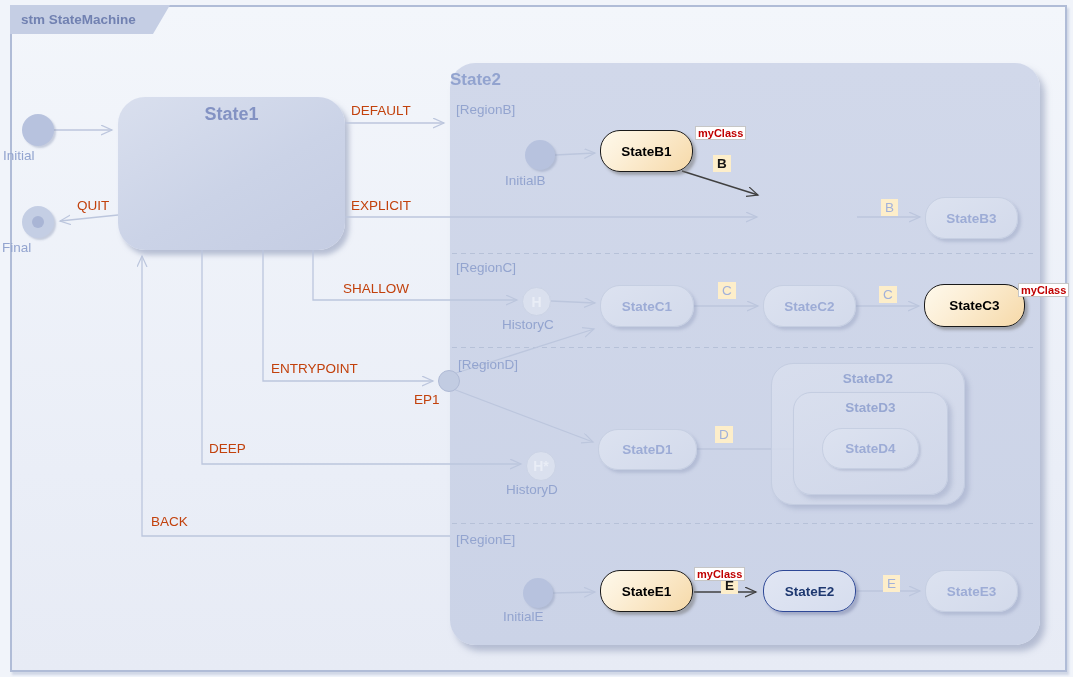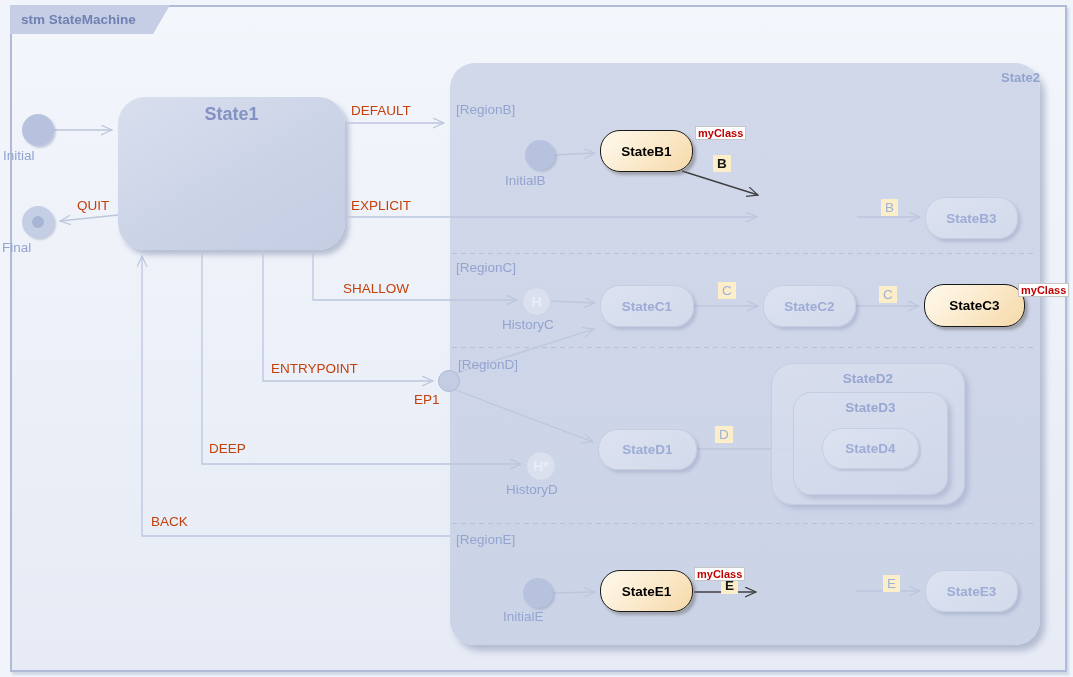--- a/index.html
+++ b/index.html
@@ -16,21 +16,21 @@
     font-size:13.5px;font-weight:bold;color:#7181b1;}
 
   
   .state1{position:absolute;left:118px;top:97px;width:227px;height:153px;border-radius:27px;
     background:linear-gradient(150deg,#d9dfee 0%,#cbd3e7 55%,#c5cde3 100%);
     box-shadow:4px 5px 5px rgba(130,142,175,.5);z-index:2;}
   .state1 .title{margin-top:7px;text-align:center;font-size:18px;font-weight:bold;color:#8392c3;}
   .state2{position:absolute;left:450px;top:63px;width:590px;height:582px;border-radius:25px;
     background:linear-gradient(180deg,#d1d8ea 0%,#cbd3e7 100%);
     box-shadow:5px 6px 6px rgba(130,142,175,.5);z-index:1;}
-  .state2 .title{margin-top:7px;text-align:right;font-size:13px;font-weight:bold;color:#92a3cf;}
+  .state2 .title{margin-top:7px;text-align:left;font-size:17px;font-weight:bold;color:#92a3cf;}
 
   .rlabel{position:absolute;font-size:13.5px;color:#93a4cf;z-index:4;}
 
   
   .st{position:absolute;border-radius:20px;display:flex;align-items:center;justify-content:center;
     font-size:13.5px;font-weight:bold;z-index:4;box-sizing:border-box;}
   .st-faded{background:linear-gradient(150deg,#dce2f0 0%,#d3daeb 100%);border:1px solid #c6cfe2;
     color:#9dacd6;box-shadow:3px 3px 3px rgba(135,147,180,.35);}
   .st-orange{background:linear-gradient(135deg,#fef9ec 0%,#fcefd7 35%,#f6d9a8 100%);
     border:1.5px solid #1a1a1a;color:#000;box-shadow:3px 3px 3px rgba(110,110,110,.5);}
@@ -188,18 +188,21 @@
     <span>StateD4</span>
   </div>
 
   <div class="pin pin-initial" style="left:523px;top:578px;width:30px;height:30px;"></div>
   <div class="nlabel" style="left:503px;top:609px;">InitialE</div>
   <div class="st st-orange" style="left:600px;top:570px;width:93px;height:42px;">
     <span>StateE1</span>
   </div>
   <div class="ev ev-dark" style="left:721px;top:577px;z-index:5;">E</div>
   <div class="stereo" style="left:694px;top:567px;">myClass</div>
+  <div class="st st-blue" style="left:763px;top:570px;width:93px;height:42px;">
+    <span>StateE2</span>
+  </div>
   <div class="ev ev-faded" style="left:883px;top:575px;">E</div>
   <div class="st st-faded" style="left:925px;top:570px;width:93px;height:42px;">
     <span>StateE3</span>
   </div>
 
 </div>
 
 </body></html>

